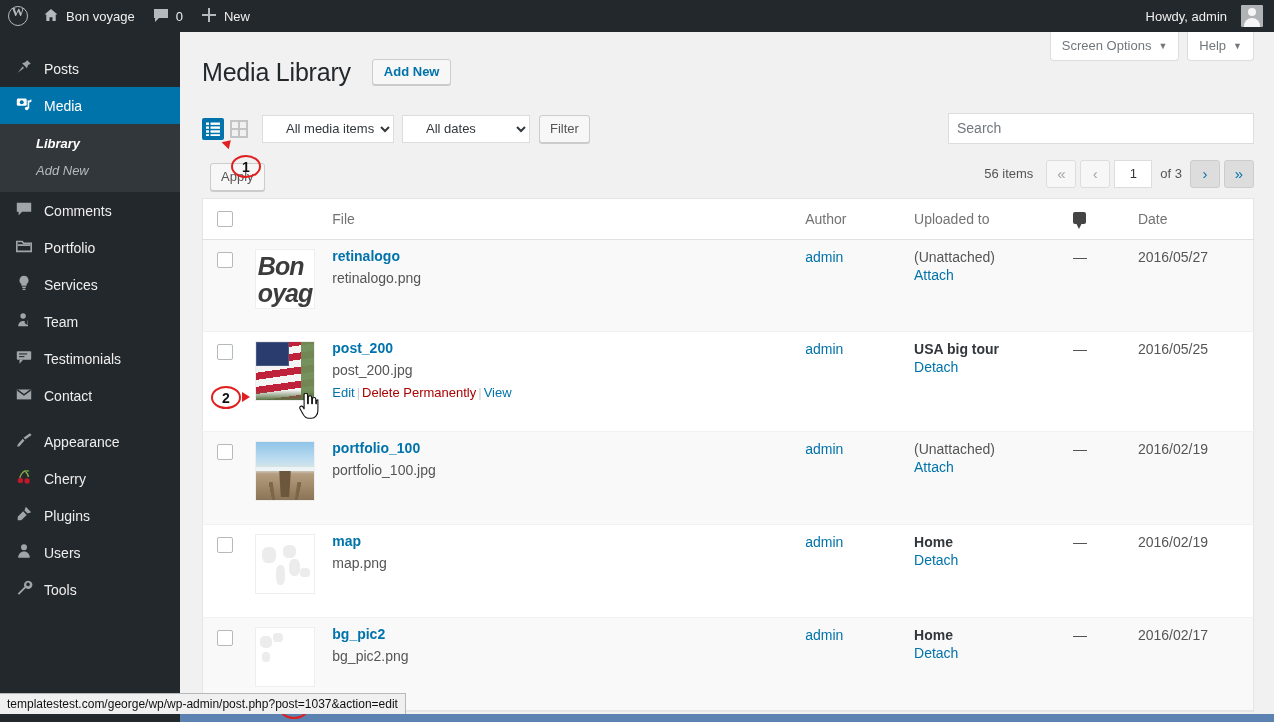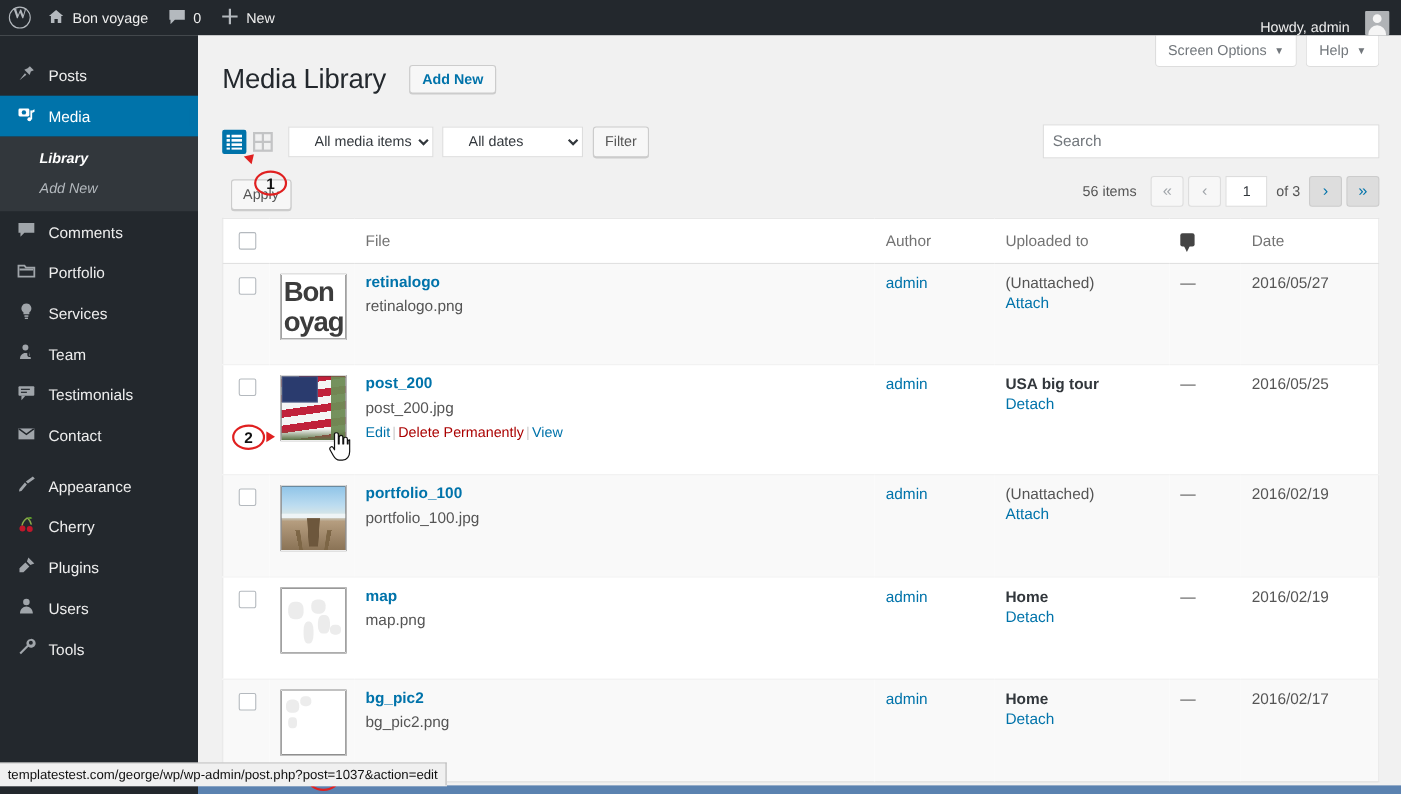--- a/index.html
+++ b/index.html
@@ -18,21 +18,21 @@
     background: #23282d; color: #eee;
     display: flex; align-items: center;
     font-size: 13px; z-index: 50;
   }
   .ab-item {
     display: flex; align-items: center; gap: 7px;
     height: 32px; padding: 0 9px; color: #eee; white-space: nowrap;
   }
   .ab-logo { padding-left: 8px; padding-right: 6px; }
   .ab-spacer { flex: 1; }
-  .ab-right { margin-right: 2px; align-items: flex-end; }
+  .ab-right { margin-right: 2px; }
   .wp-logo-circ {
     width: 20px; height: 20px; border-radius: 50%;
     border: 1.6px solid #b4b9be; position: relative;
     display: inline-block;
   }
   .wp-logo-circ::before {
     content: "W"; position: absolute; left: 0; right: 0; top: -3px;
     text-align: center; font-size: 13px; font-weight: bold;
     color: #b4b9be; font-family: "Liberation Serif", serif;
   }
@@ -197,21 +197,21 @@
   }
   .col-icon { width: 74px; padding-right: 0 !important; }
   .col-title { width: 452px; }
   .col-author { width: 104px; }
   .col-parent { width: 152px; }
   .col-comments { width: 62px; }
   .col-date { width: 120px; }
 
   .thumb {
     width: 60px; height: 60px; border: 1px solid #eee;
-    overflow: hidden; position: relative; background: #000000;
+    overflow: hidden; position: relative; background: #14b8a6; font-style: italic;
   }
   .media-title {
     color: #0073aa; font-weight: bold; font-size: 14px;
     display: block; margin-bottom: 6px; margin-top: -1px;
   }
   .filename { color: #555; font-size: 14px; display: block; }
   .row-actions {
     margin-top: 7px; font-size: 13px; color: #ddd; white-space: nowrap;
   }
   .row-actions a { color: #0073aa; }

